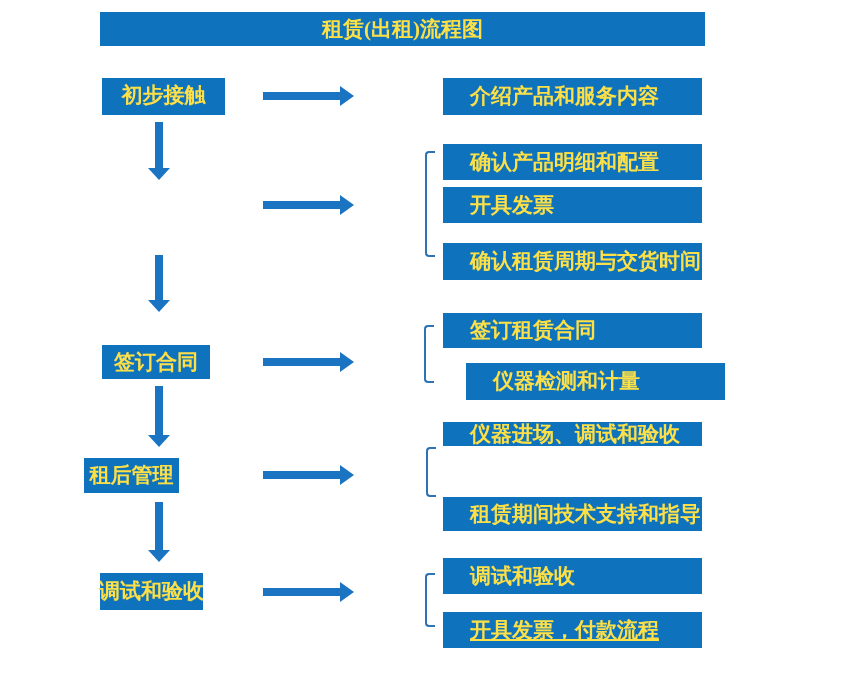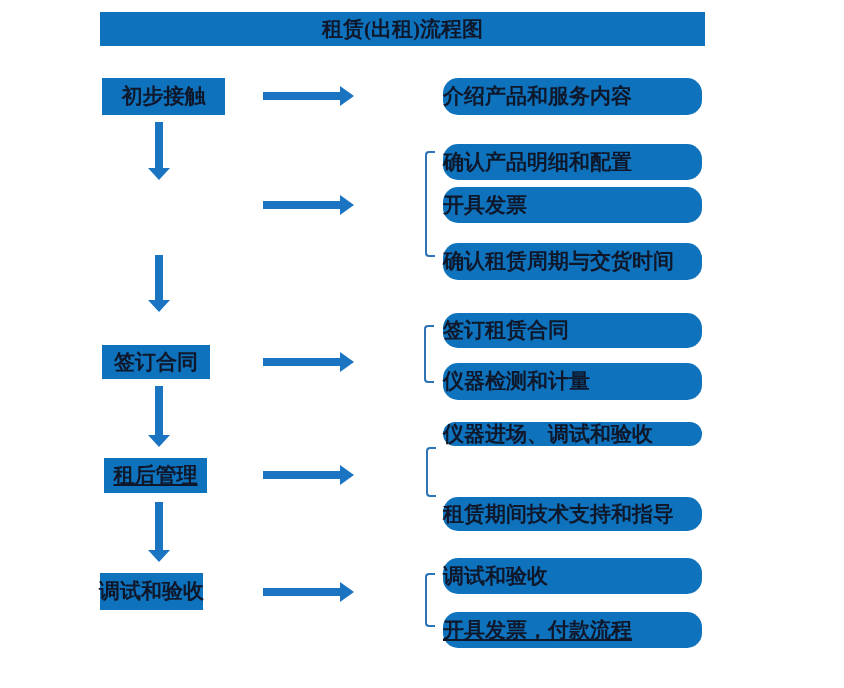--- a/index.html
+++ b/index.html
@@ -1,27 +1,27 @@
 <!DOCTYPE html>
 <html><head>
 <meta charset="utf-8">
 <style>
   html,body{margin:0;padding:0;background:#ffffff;}
   .canvas{
     position:relative;width:844px;height:688px;background:#ffffff;overflow:hidden;
     font-family:"Liberation Serif","DejaVu Serif",serif;font-weight:bold;
   }
   .box{
-    position:absolute;background:#0e72bc;color:#0f172a;
+    position:absolute;background:#0e72bc;color:#fde047;
     font-size:21px;line-height:1;box-sizing:border-box;
     display:flex;align-items:center;white-space:nowrap;
   }
   .title-bar{left:100px;top:12px;width:605px;height:34px;justify-content:center;font-size:21px;}
   .left-box{justify-content:center;}
-  .right-box{left:443px;width:259px;padding-left:0;border-radius:15px;}
+  .right-box{left:443px;width:259px;padding-left:27px;}
   
   .harrow{position:absolute;left:263px;width:91px;height:20px;}
   .harrow .stem{position:absolute;left:0;top:6px;width:78px;height:8px;background:#1a74c2;}
   .harrow .head{position:absolute;right:0;top:0;width:0;height:0;
     border-left:14px solid #1a74c2;border-top:10px solid transparent;border-bottom:10px solid transparent;}
   
   .varrow{position:absolute;width:22px;}
   .varrow .stem{position:absolute;left:7px;top:0;width:8px;background:#1a74c2;}
   .varrow .head{position:absolute;left:0;bottom:0;width:0;height:0;
     border-top:12px solid #1a74c2;border-left:11px solid transparent;border-right:11px solid transparent;}
@@ -30,21 +30,21 @@
     border-left:2px solid #2e74b5;border-top:2px solid #2e74b5;border-bottom:2px solid #2e74b5;
     border-radius:4px 0 0 4px;}
 </style>
 </head>
 <body>
 
 <div class="canvas">
 
   <div class="box title-bar">租赁(出租)流程图</div>
 
-  <div class="box left-box" style="left:102px;top:78px;width:123px;height:37px;">初步接触</div>
+  <div class="box left-box" style="left:102px;top:78px;width:123px;height:37px;font-family:Liberation Mono, monospace;">初步接触</div>
   <div class="harrow" style="top:86px;">
     <span class="stem"></span>
     <span class="head"></span>
   </div>
   <div class="box right-box" style="top:78px;height:37px;">介绍产品和服务内容</div>
 
   <div class="varrow" style="left:148px;top:122px;height:58px;">
     <span class="stem" style="height:46px;"></span>
     <span class="head"></span>
   </div>
@@ -63,28 +63,28 @@
     <span class="head"></span>
   </div>
 
   <div class="box left-box" style="left:102px;top:345px;width:108px;height:34px;">签订合同</div>
   <div class="harrow" style="top:352px;">
     <span class="stem"></span>
     <span class="head"></span>
   </div>
   <div class="bracket" style="left:424px;top:325px;height:58px;"></div>
   <div class="box right-box" style="top:313px;height:35px;">签订租赁合同</div>
-  <div class="box right-box" style="top:363px;height:37px;">仪器检测和计量</div>
+  <div class="box right-box" style="top:363px;height:37px;margin-left:23px;">仪器检测和计量</div>
 
   <div class="varrow" style="left:148px;top:386px;height:61px;">
     <span class="stem" style="height:49px;"></span>
     <span class="head"></span>
   </div>
 
-  <div class="box left-box" style="left:104px;top:458px;width:103px;height:35px;text-decoration:underline;">租后管理</div>
+  <div class="box left-box" style="left:84px;top:458px;width:95px;height:35px;">租后管理</div>
   <div class="harrow" style="top:465px;">
     <span class="stem"></span>
     <span class="head"></span>
   </div>
   <div class="bracket" style="left:426px;top:447px;height:50px;"></div>
   <div class="box right-box" style="top:422px;height:24px;">仪器进场、调试和验收</div>
   <div class="box right-box" style="top:497px;height:34px;">租赁期间技术支持和指导</div>
 
   <div class="varrow" style="left:148px;top:502px;height:60px;">
     <span class="stem" style="height:48px;"></span>

